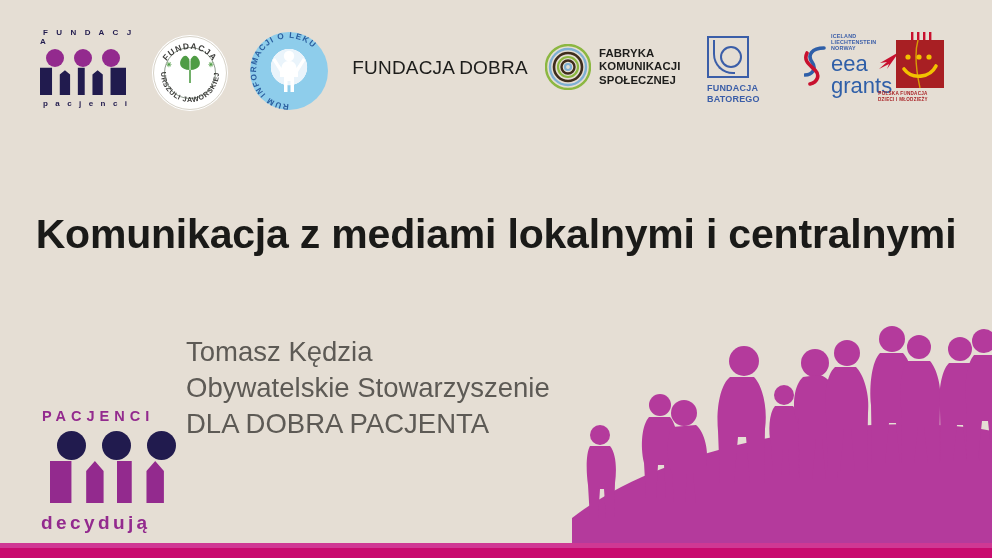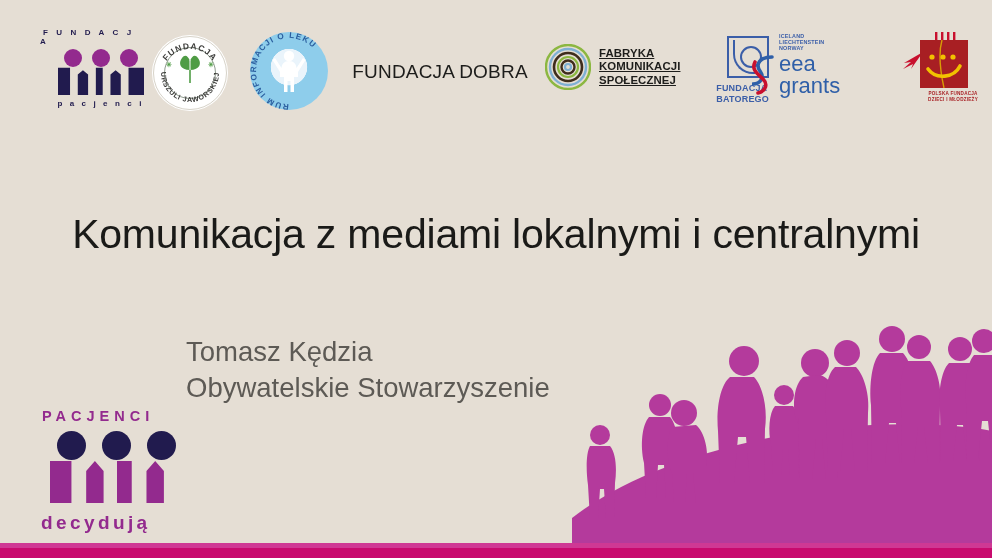--- a/index.html
+++ b/index.html
@@ -20,21 +20,21 @@
   #logo-bar {
     position: absolute;
     left: 0; top: 0;
     width: 992px;
     height: 122px;
   }
   .logo {
     position: absolute;
     display: flex;
     flex-direction: column;
-    align-items: flex-end;
+    align-items: flex-start;
     justify-content: center;
   }
 
   
   #logo-mypacjenci { left: 40px; top: 28px; width: 104px; }
   #logo-mypacjenci .top-word {
     font-size: 8px;
     letter-spacing: 3.1px;
     font-weight: 700;
     color: #211b4e;
@@ -134,21 +134,20 @@
   
   #logo-fks { left: 545px; top: 44px; flex-direction: row; align-items: center; }
   .fks-rings { width: 46px; height: 46px; margin-right: 8px; }
   .fks-txt {
     font-size: 11.4px;
     font-weight: 700;
     color: #1d1d1b;
     line-height: 13.4px;
     letter-spacing: .1px;
     text-align: left;
-    text-decoration: underline;
   }
 
   
   #logo-batory { left: 707px; top: 36px; width: 62px; }
   .batory-mark {
     width: 42px; height: 42px;
     border: 2px solid #3b5ea8;
     position: relative;
     box-sizing: border-box;
   }
@@ -172,21 +171,21 @@
     margin-top: 5px;
     font-size: 9px;
     font-weight: 700;
     color: #3b5ea8;
     line-height: 10.5px;
     letter-spacing: .2px;
     text-align: left;
   }
 
   
-  #logo-eea { left: 752px; top: 33px; flex-direction: row; align-items: flex-end; }
+  #logo-eea { left: 804px; top: 33px; flex-direction: row; align-items: center; }
   .eea-swoosh { width: 24px; height: 42px; margin-right: 3px; margin-top: 4px; }
   .eea-right { text-align: left; }
   .eea-small {
     font-size: 5.4px;
     font-weight: 700;
     color: #3b5ea8;
     line-height: 6.2px;
     letter-spacing: .2px;
   }
   .eea-big {
@@ -222,21 +221,21 @@
     text-align: center;
   }
 
   
   #title {
     position: absolute;
     left: 0; top: 211px;
     width: 992px;
     text-align: center;
     font-size: 41px;
-    font-weight: 400;
+    font-weight: 700;
     color: #1a1a18;
     letter-spacing: -.2px;
   }
 
   
   #subtitle {
     position: absolute;
     left: 186px; top: 334px;
     width: 620px;
     text-align: left;
@@ -451,20 +450,21 @@
         <div>DZIECI I MŁODZIEŻY</div>
       </div>
     </div>
   </div>
 
   <div id="title">Komunikacja z mediami lokalnymi i centralnymi</div>
 
   <div id="subtitle">
     <div>Tomasz Kędzia</div>
     <div>Obywatelskie Stowarzyszenie</div>
+    <div>DLA DOBRA PACJENTA</div>
   </div>
 
   <svg id="crowd" viewBox="0 0 420 230" preserveAspectRatio="none">
 
     <path d="M0 230 L0 205 C70 150 190 118 300 112 C350 110 395 113 420 118 L420 230 Z" fill="#b43a9c"></path>
 
     <g fill="#b43a9c">
       <circle cx="28" cy="122" r="10"></circle>
       <path d="M18 133 C14 140 14 158 16 172 L18 206 L26 206 L28 176 L32 176 L34 206 L42 206 L43 170 C45 156 44 140 38 133 Z"></path>
     </g>

